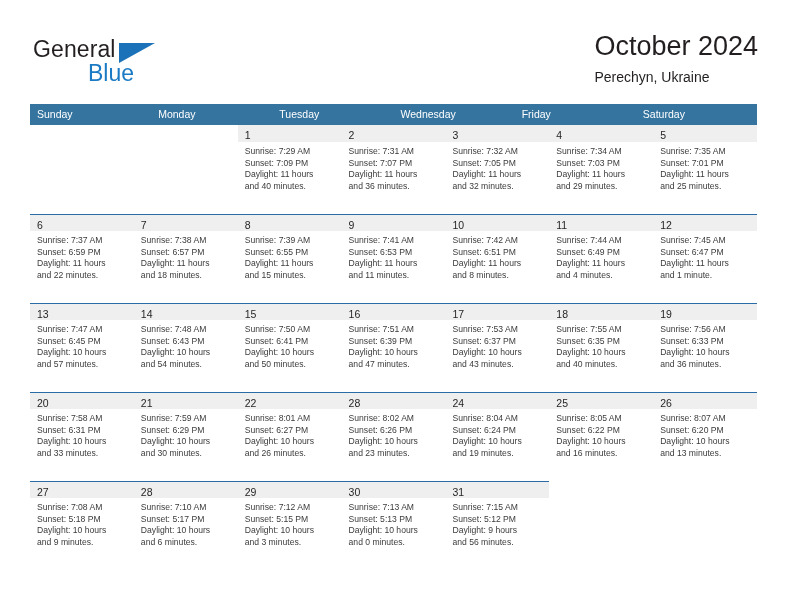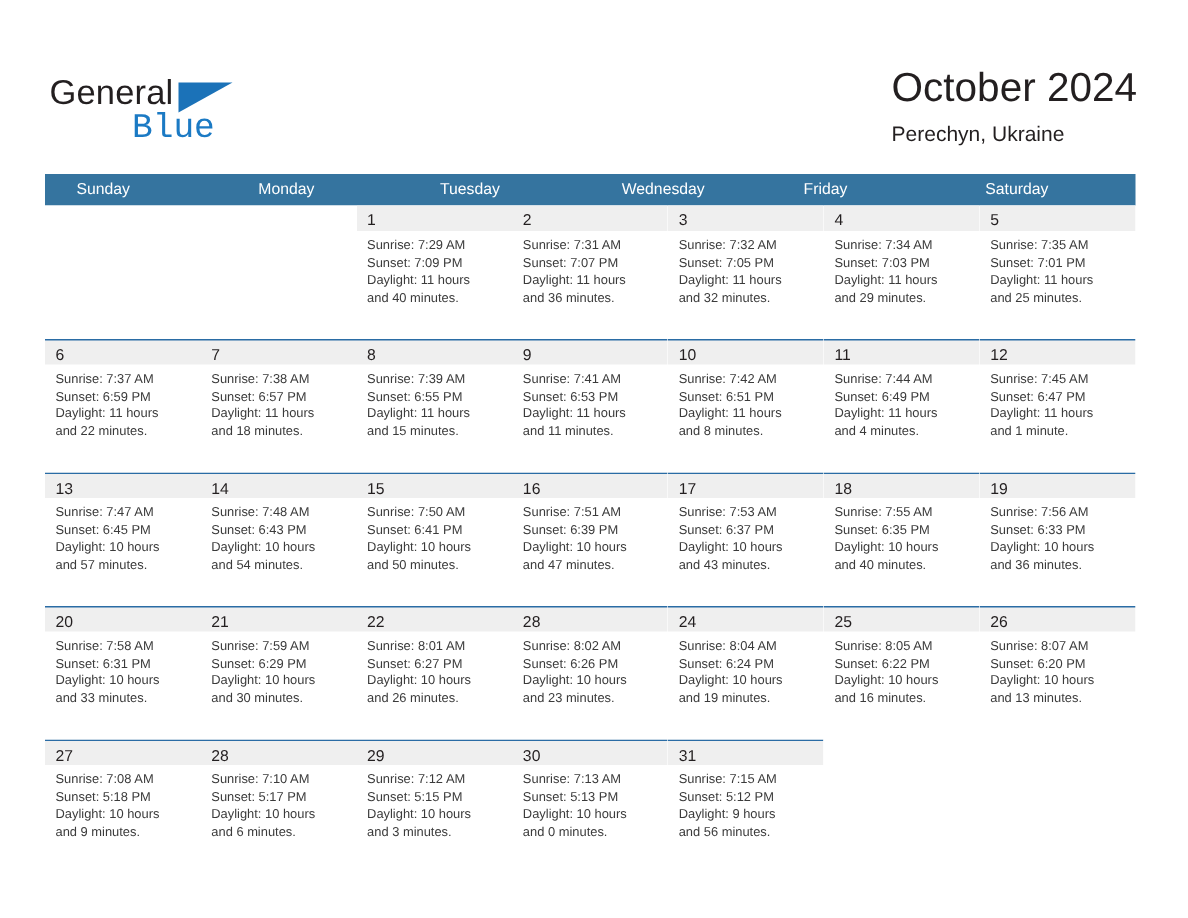--- a/index.html
+++ b/index.html
@@ -13,21 +13,20 @@
     font-family: "Liberation Sans", sans-serif;
     color: #231f20;
     overflow: hidden;
   }
 
   .page {
     position: relative;
     width: 792px;
     height: 444px;
     box-sizing: border-box;
-    margin-top: 12px;
   }
 
   
   .top-bar {
     position: absolute;
     left: 0;
     top: 0;
     width: 792px;
     height: 100px;
   }
@@ -56,21 +55,21 @@
     height: 0;
     border-left: 36px solid #1b72b8;
     border-bottom: 20px solid transparent;
   }
   .logo-blue {
     position: absolute;
     left: 55px;
     top: 24px;
     font-size: 23px;
     color: #1b7ac4;
-    font-family: Liberation Mono, monospace;
+    font-family: Liberation Sans, sans-serif;
   }
 
   .title-block {
     position: absolute;
     right: 34px;
     top: 30px;
   }
   .month-title {
     font-size: 27px;
     color: #231f20;
@@ -97,21 +96,21 @@
 
   .weekday-header {
     display: flex;
     width: 100%;
     height: 21px;
     background: #35749f;
   }
   .weekday-header .wd {
     flex: 1 1 0;
     box-sizing: border-box;
-    padding-left: 21px;
+    padding-left: 7px;
     font-size: 10.5px;
     line-height: 21px;
     color: #ffffff;
     white-space: nowrap;
     overflow: hidden;
   }
 
   .week-row {
     display: flex;
     width: 100%;

